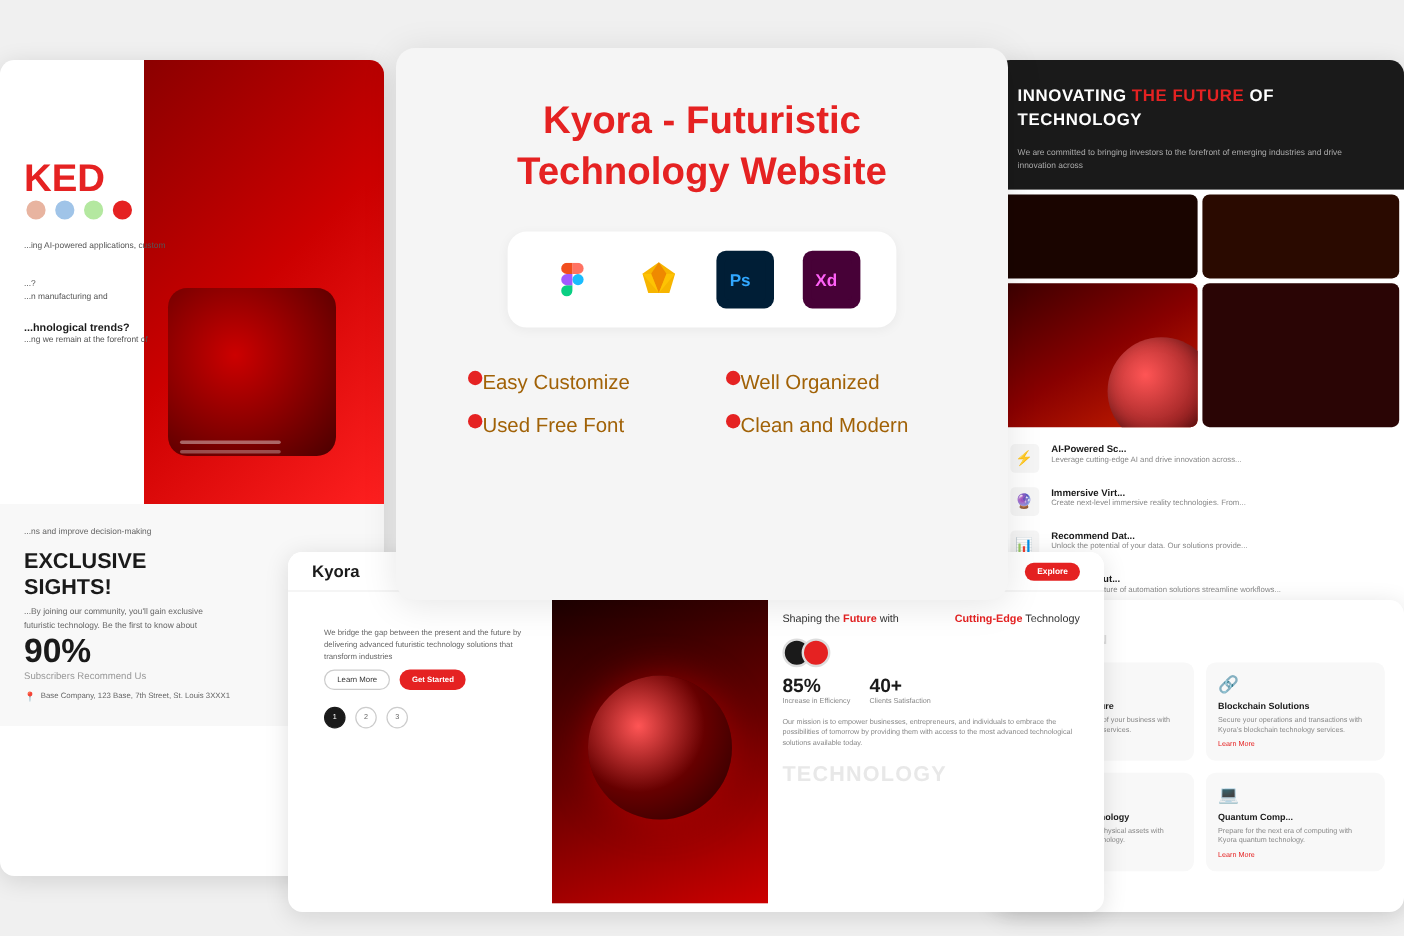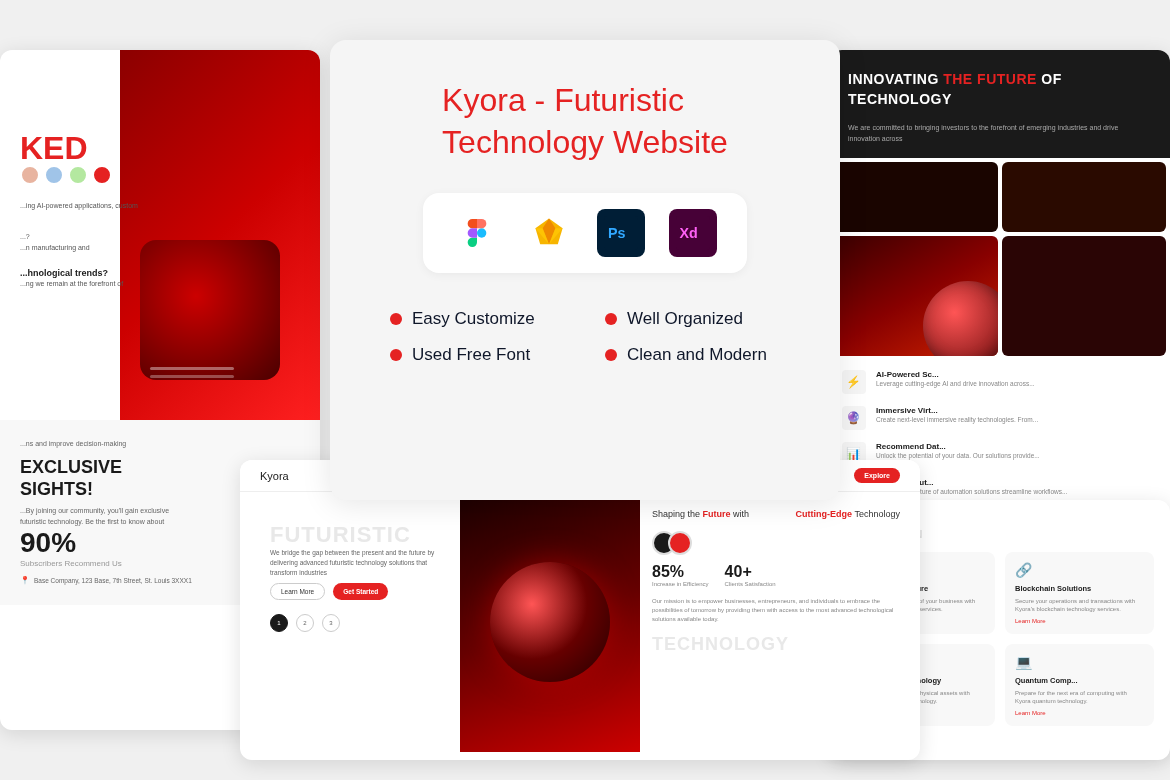--- a/index.html
+++ b/index.html
@@ -24,23 +24,23 @@
       display: flex;
       flex-direction: column;
       align-items: center;
       padding: 40px 40px 30px;
       z-index: 10;
       box-shadow: 0 4px 30px rgba(0,0,0,0.1);
     }
 
     .center-title {
       font-size: 32px;
-      font-weight: 400;
+      font-weight: 700;
       color: #1a1a1a;
-      text-align: left;
+      text-align: center;
       line-height: 1.3;
       margin-bottom: 30px;
     }
     .center-title span {
       color: #e52222;
     }
 
     .tools-row {
       display: flex;
       background: white;
@@ -64,25 +64,24 @@
     .features-grid {
       display: grid;
       grid-template-columns: 1fr 1fr;
       gap: 16px 40px;
       width: 100%;
       padding: 0 20px;
     }
 
     .feature-item {
       display: flex;
-      align-items: center;
-      gap: 10px;
+      align-items: flex-start;
       font-size: 17px;
       font-weight: 500;
-      color: #0f172a;
+      color: #a16207;
     }
     .feature-item .dot {
       width: 12px;
       height: 12px;
       background: #e52222;
       border-radius: 50%;
       flex-shrink: 0;
     }
 
     
@@ -297,22 +296,22 @@
     }
 
     .preview-nav {
       display: flex;
       align-items: center;
       padding: 8px 20px;
       border-bottom: 1px solid #eee;
       background: white;
     }
     .preview-logo {
-      font-size: 11px;
-      font-weight: 400;
+      font-size: 14px;
+      font-weight: 700;
       color: #1a1a1a;
       margin-right: auto;
     }
     .preview-nav-items {
       display: flex;
       gap: 16px;
       margin-right: 20px;
     }
     .preview-nav-item {
       font-size: 7px;
@@ -684,21 +683,20 @@
     <button class="preview-btn">Explore</button>
   </div>
 
   <div class="preview-body">
     <div class="preview-left">
       <div style="display:flex;flex-direction:column;gap:6px;">
         
         
       </div>
       <div style="margin-left:14px;">
-        <div class="preview-hero-title">FUTURISTIC</div>
         <div class="preview-sub-text">We bridge the gap between the present and the future by delivering advanced futuristic technology solutions that transform industries</div>
         <div class="preview-btns">
           <button class="preview-btn-outline">Learn More</button>
           <button class="preview-btn-red">Get Started</button>
         </div>
         <div class="preview-dots">
           <div class="preview-dot-circle active">1</div>
           <div class="preview-dot-circle">2</div>
           <div class="preview-dot-circle">3</div>
         </div>

